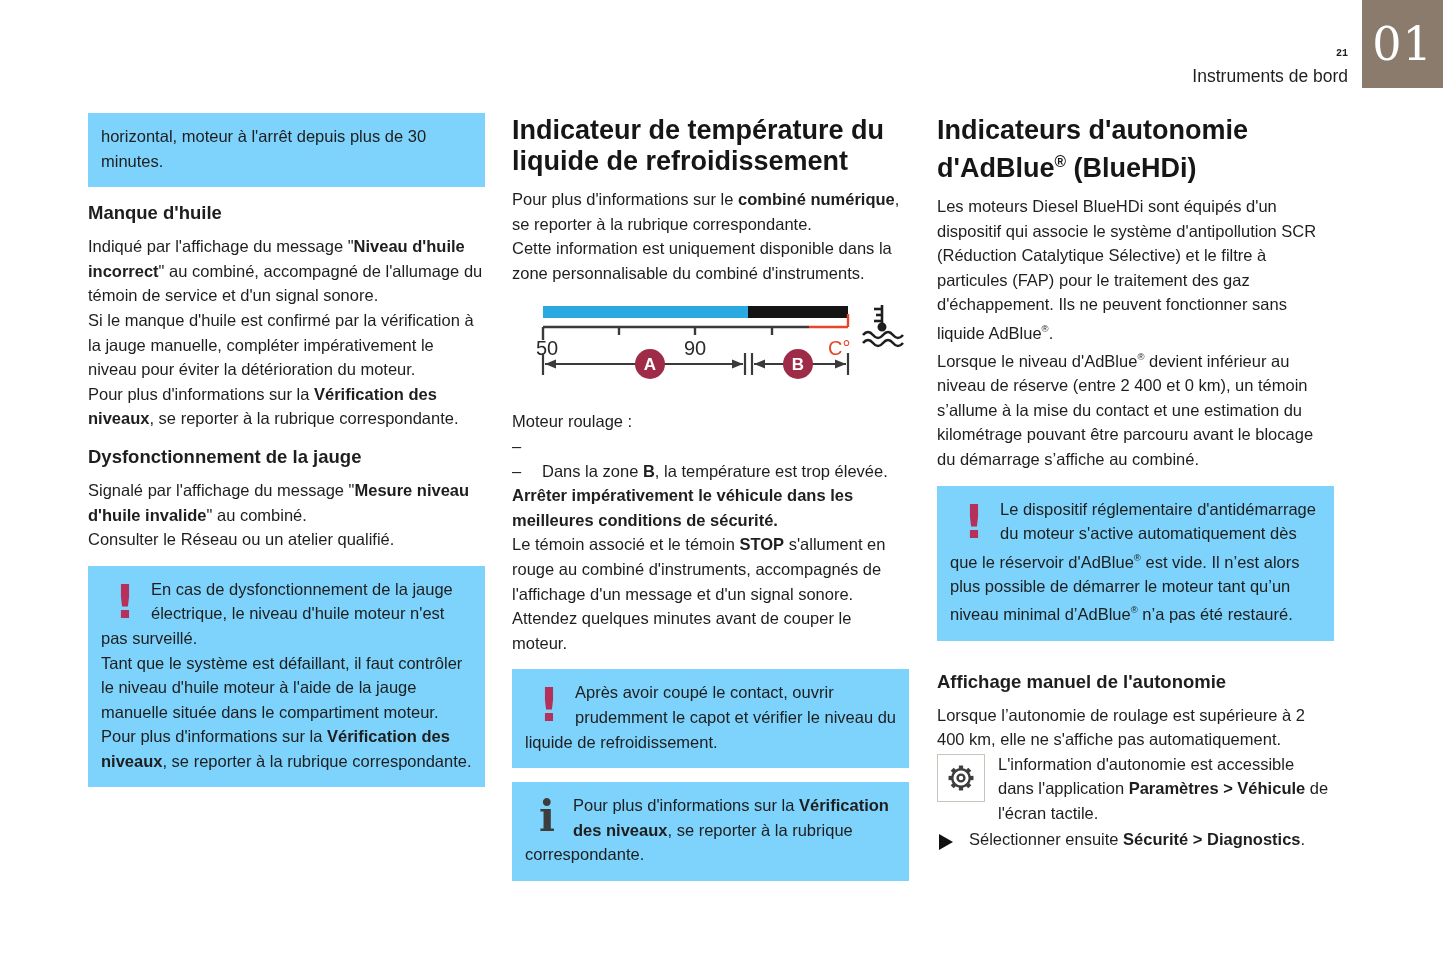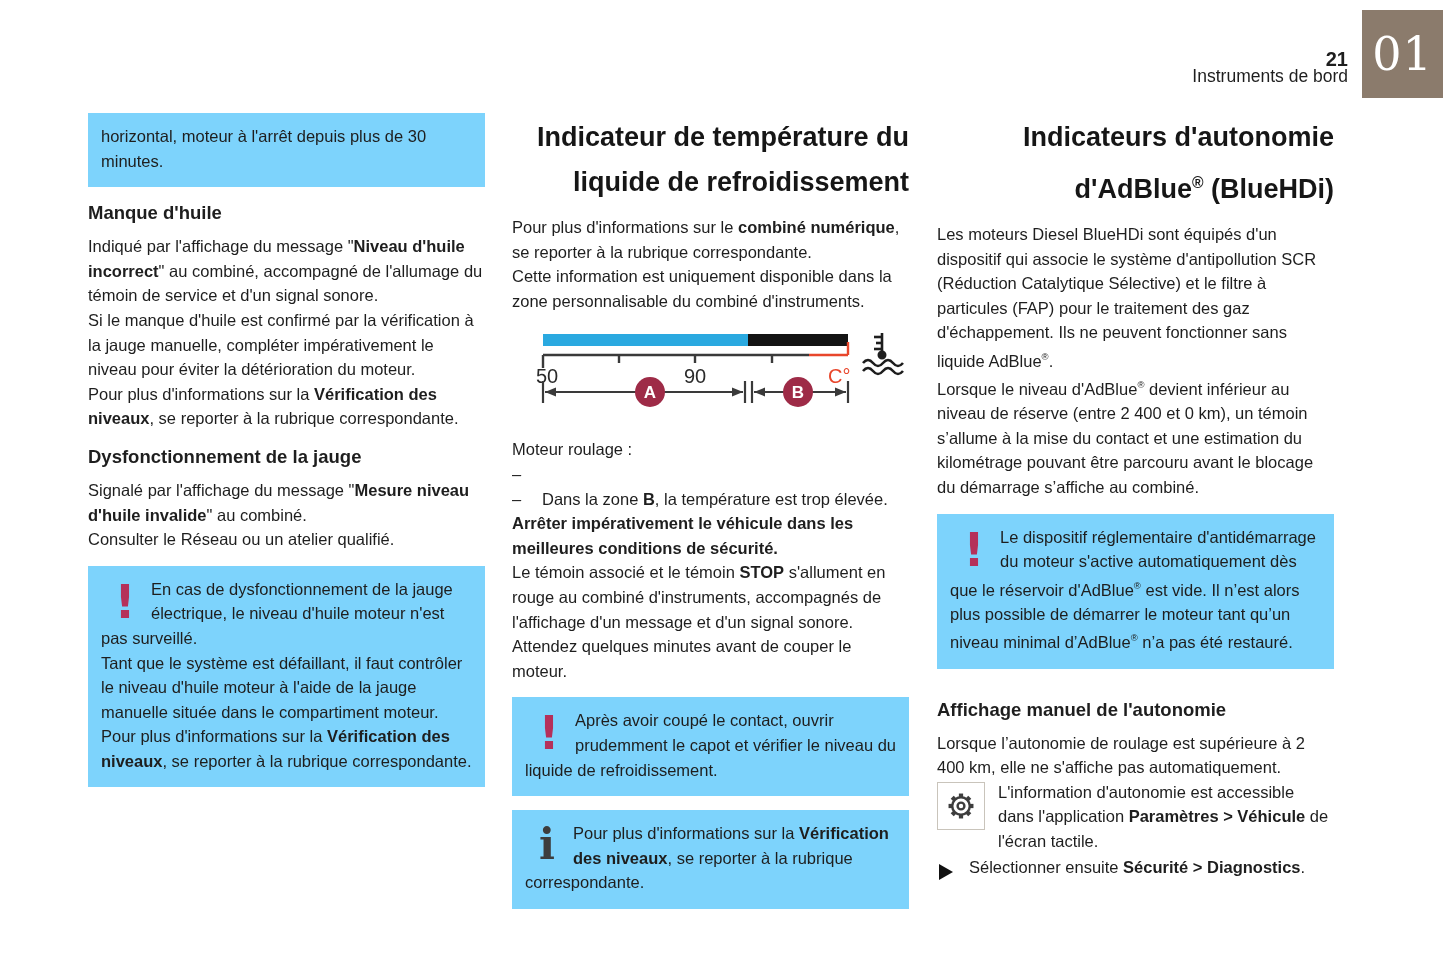--- a/index.html
+++ b/index.html
@@ -2,53 +2,53 @@
 <html lang="fr"><head>
 <meta charset="utf-8">
 <style>
   html,body{margin:0;padding:0;background:#ffffff;}
   .page{
     position:relative;width:1445px;height:963px;background:#fff;overflow:hidden;
     font-family:"Liberation Sans","DejaVu Sans",sans-serif;color:#1e1e1e;
   }
   
   .chapter-badge{
-    position:absolute;left:1362px;top:10px;width:81px;height:88px;background:#8b7b6c;
+    position:absolute;left:1362px;top:0;width:81px;height:88px;background:#8b7b6c;
     color:#fff;display:flex;align-items:center;justify-content:center;
     font-family:"DejaVu Serif","Liberation Serif",serif;font-size:46px;font-weight:400;letter-spacing:1px;
   }
-  .page-num{position:absolute;right:97px;top:48px;font-size:20px;font-weight:700;text-align:right;}
+  .page-num{position:absolute;right:97px;top:48px;font-size:10px;font-weight:700;text-align:right;font-family:Liberation Mono, monospace;}
   .section-title{position:absolute;right:97px;top:66px;font-size:17.5px;text-align:right;}
   
   .col{position:absolute;top:113px;width:397px;}
   .col1{left:88px;}
   .col2{left:512px;}
   .col3{left:937px;}
   
   .body{font-size:16.5px;line-height:24.6px;margin:0;}
   .bold{font-weight:700;}
-  h2.title{font-size:27px;line-height:45px;font-weight:700;margin:2px 0 10px 0;color:#161616;text-align:right;}
+  h2.title{font-size:27px;line-height:31px;font-weight:700;margin:2px 0 10px 0;color:#161616;}
   h3.sub{font-size:18.5px;line-height:26px;font-weight:700;margin:13px 0 8px 0;}
   sup{font-size:58%;}
   
   .box{background:#7dd3fc;padding:11px 13px 14px 13px;overflow:hidden;}
   .mt{margin-top:14px;}
   .excl-icon{
     float:left;width:36px;height:46px;margin:1px 8px 2px 6px;text-align:center;
     font-family:"DejaVu Sans",sans-serif;font-weight:700;font-size:46px;line-height:48px;color:#b5305a;
   }
   .info-icon{
     float:left;width:28px;height:46px;margin:0 12px 2px 8px;text-align:center;
     font-family:"DejaVu Serif","Liberation Serif",serif;font-weight:700;font-size:42px;line-height:48px;color:#3d3d3d;
   }
   
   .bullet{display:flex;font-size:16.5px;line-height:24.6px;}
   .bullet .dash{width:30px;flex:none;}
   
-  .arrow-line{display:flex;align-items:flex-end;margin-top:2px;}
+  .arrow-line{display:flex;align-items:center;margin-top:2px;}
   .tri{flex:none;width:0;height:0;border-left:14px solid #111;border-top:8px solid transparent;border-bottom:8px solid transparent;margin:4px 16px 0 2px;}
   
   .gear-box{
     float:left;width:46px;height:46px;border:1px solid #c9c4bb;background:#fff;
     display:flex;align-items:center;justify-content:center;margin:2px 13px 4px 0;
   }
   
   .gauge-wrap{margin:14px 0 12px 0;}
 </style>
 </head>

